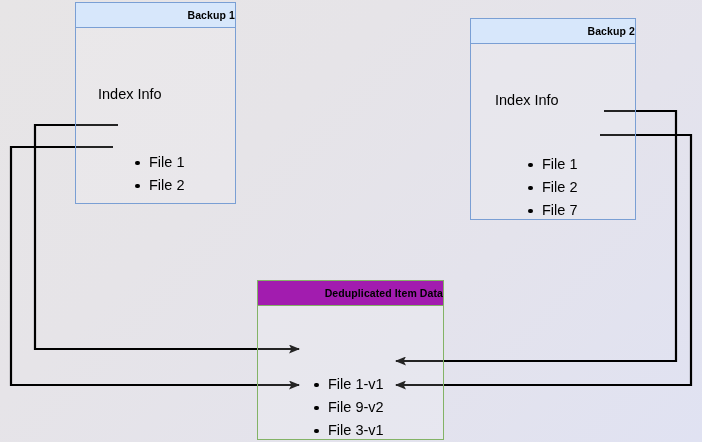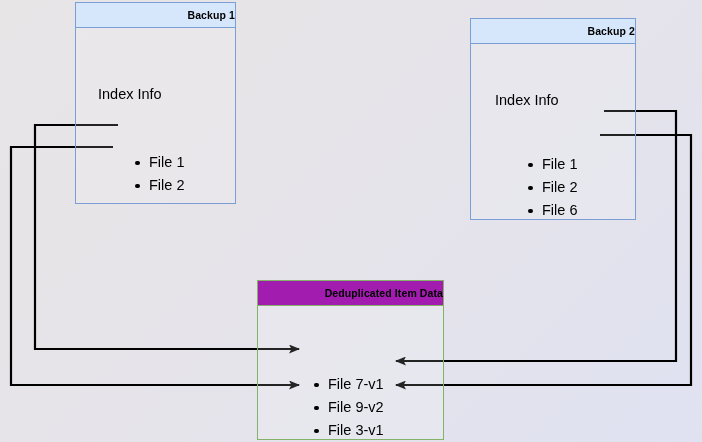--- a/index.html
+++ b/index.html
@@ -148,29 +148,29 @@
     </div>
   </div>
 
   <div class="node blue" id="backup2">
     <div class="node-header">Backup 2</div>
     <div class="node-body">
       <div class="index-label">Index Info</div>
       <ul class="file-list">
         <li>File 1</li>
         <li>File 2</li>
-        <li>File 6</li>
+        <li>File 7</li>
       </ul>
     </div>
   </div>
 
   <div class="node green" id="dedup">
     <div class="node-header">Deduplicated Item Data</div>
     <div class="node-body">
       <ul class="file-list">
-        <li>File 7-v1</li>
+        <li>File 1-v1</li>
         <li>File 9-v2</li>
         <li>File 3-v1</li>
       </ul>
     </div>
   </div>
 
 </div>
 
 </body></html>

